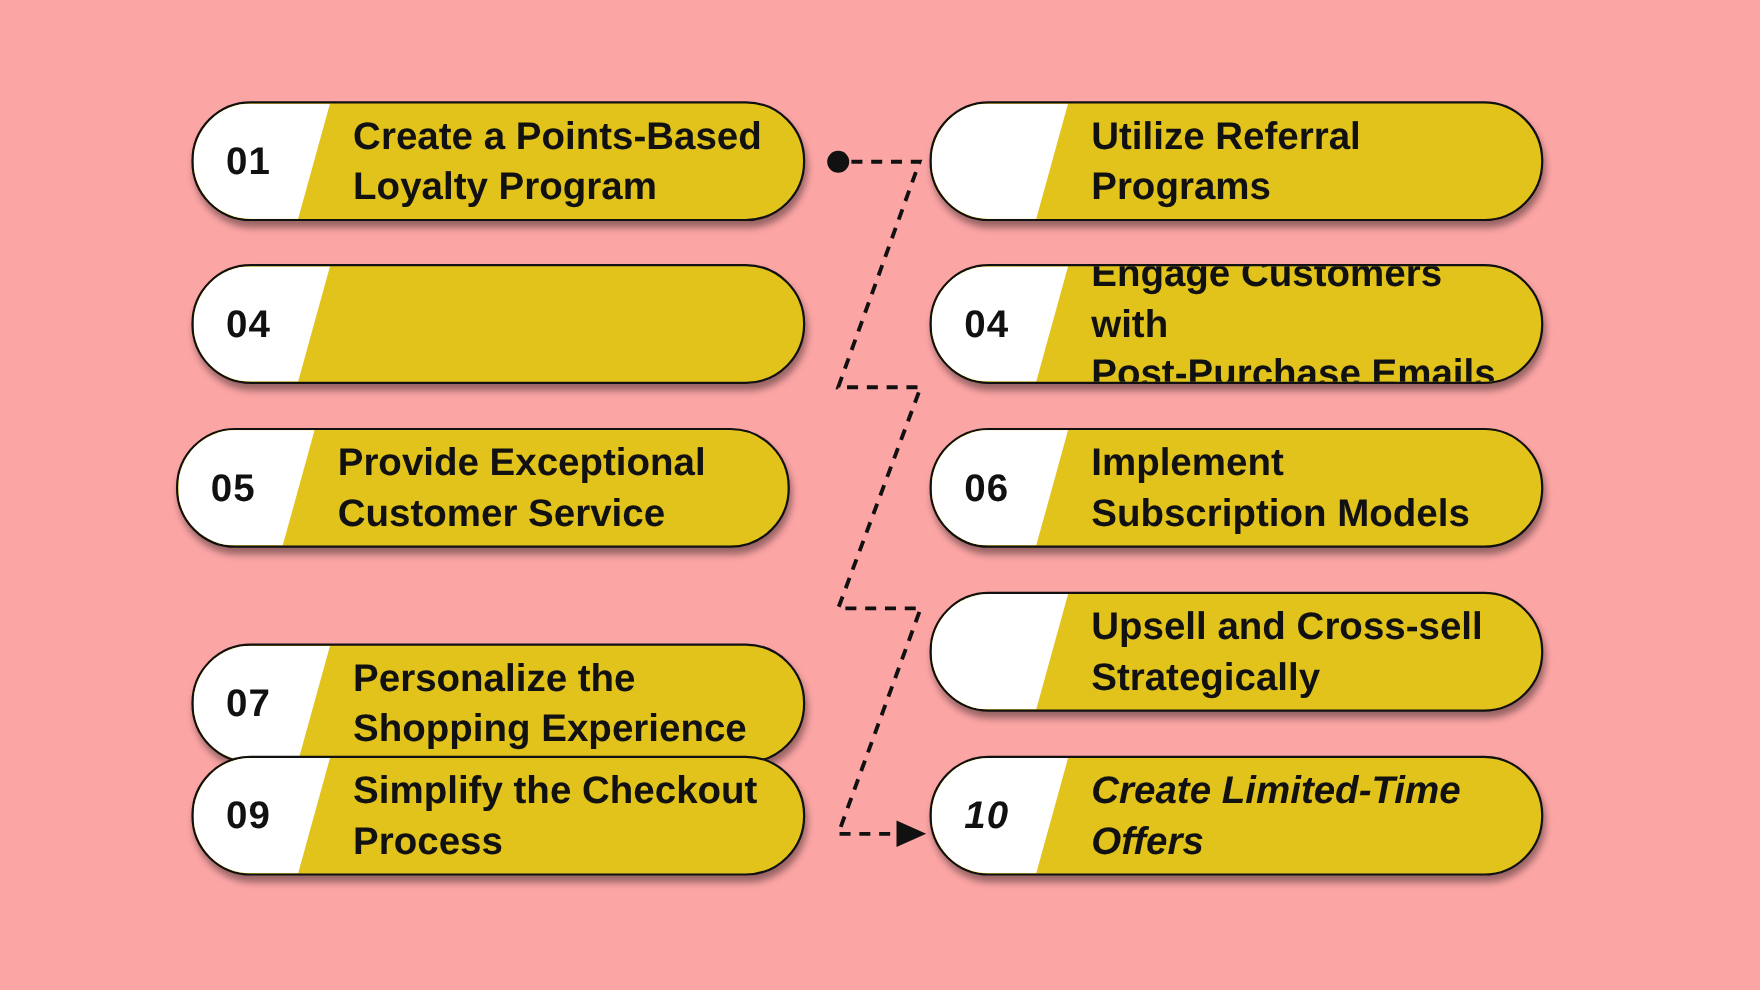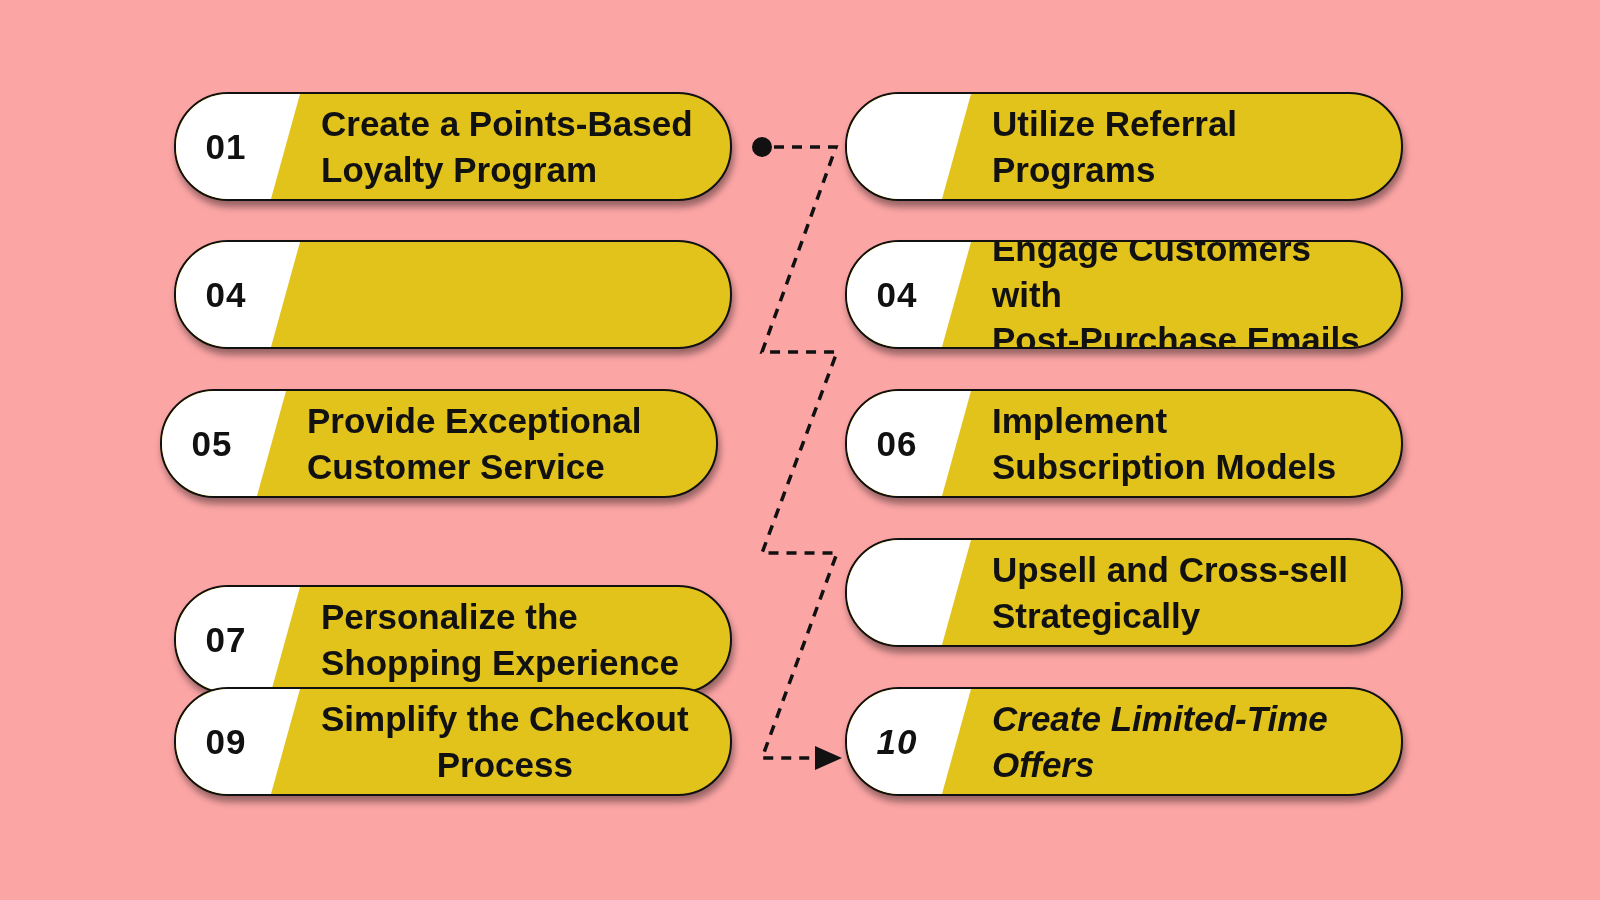--- a/index.html
+++ b/index.html
@@ -95,21 +95,21 @@
     <div class="num">07</div>
     <div class="label">Personalize the
 Shopping Experience</div>
   </div>
   <div class="pill" style="left:845px;top:538px;">
     <div class="cut"></div>
     <div class="label">Upsell and Cross-sell
 Strategically</div>
   </div>
 
-  <div class="pill" style="left:174px;top:687px;text-align:center;">
+  <div class="pill" style="left:174px;top:687px;">
     <div class="cut"></div>
     <div class="num">09</div>
     <div class="label">Simplify the Checkout
 Process</div>
   </div>
   <div class="pill" style="left:845px;top:687px;font-style:italic;">
     <div class="cut"></div>
     <div class="num">10</div>
     <div class="label">Create Limited-Time
 Offers</div>

